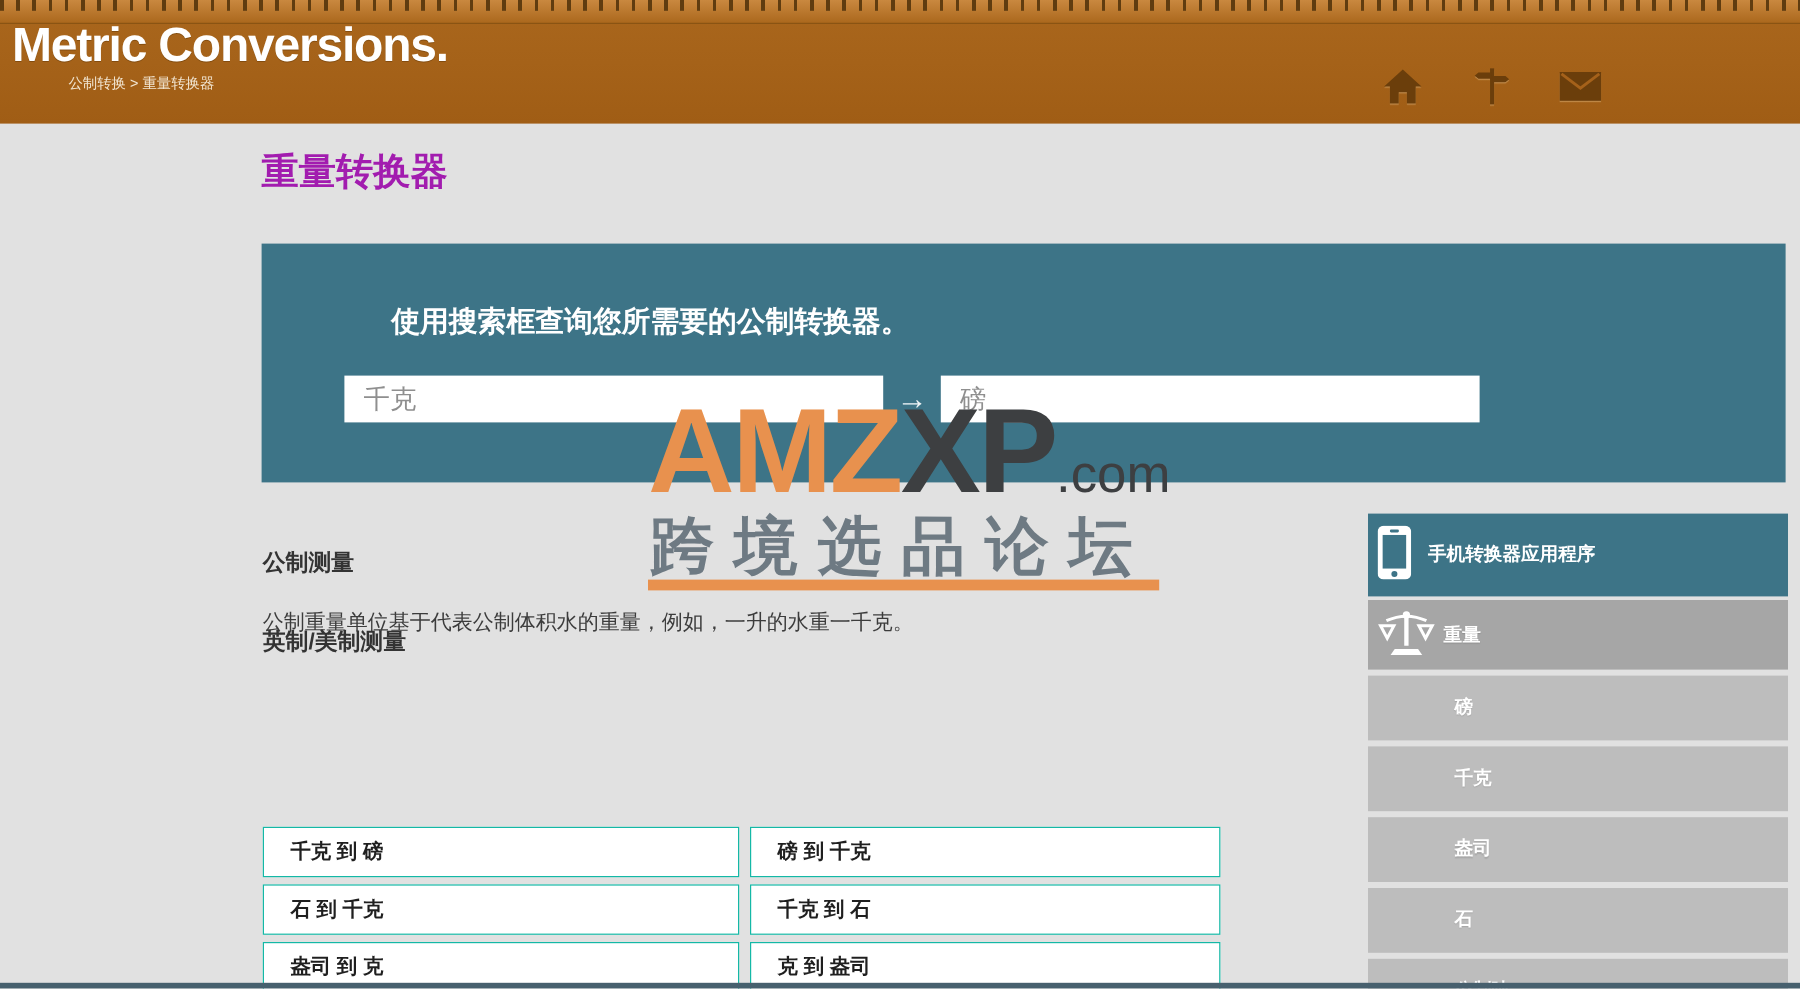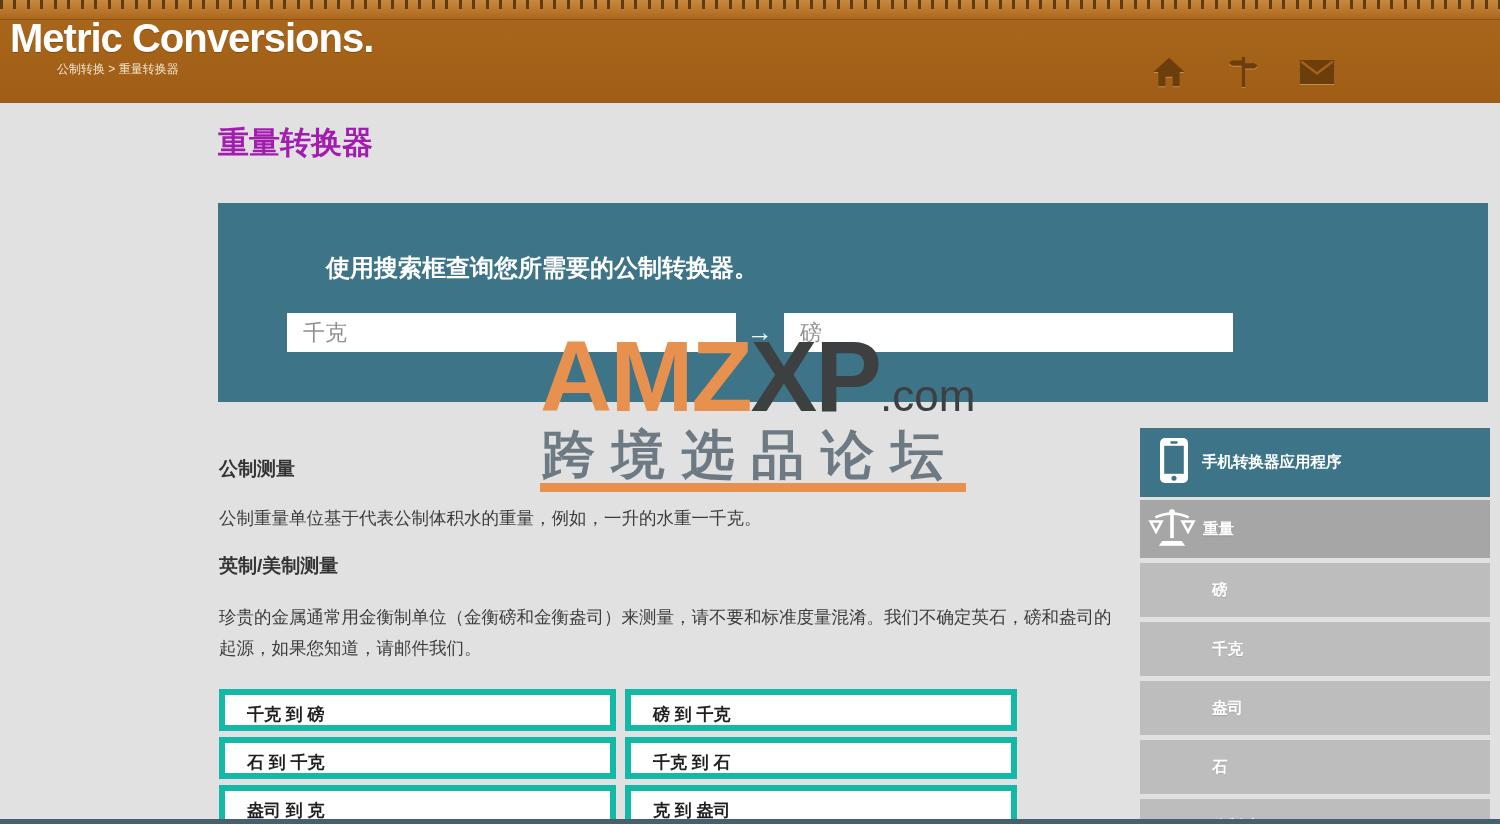--- a/index.html
+++ b/index.html
@@ -45,27 +45,27 @@
   .wm-line2 { position:absolute; left:2px; top:94px; white-space:nowrap; font-size:53px; font-weight:bold;
     color:#6e7a83; letter-spacing:1px; }
   .wm-bar { position:absolute; left:0px; top:157px; width:426px; height:9px; background:#e8914e; }
 
   
   .section-heading { position:absolute; left:219px; font-size:19px; font-weight:bold; color:#333; }
   .section-body { position:absolute; left:219px; font-size:17.5px; color:#3c3c3c; line-height:31px; width:905px; }
 
   .links-grid { position:absolute; left:219px; top:689px; width:798px;
     display:grid; grid-template-columns:397px 392px; column-gap:9px; row-gap:6px; }
-  .link-cell { height:42px; background:#ffffff; border:6px solid #14b8a6; line-height:40px;
+  .link-cell { height:42px; background:#ffffff; border:1px solid #14b8a6; line-height:40px;
     padding-left:22px; font-size:17px; font-weight:600; color:#1f1f1f; cursor:pointer; }
 
   
   .sidebar { position:absolute; left:1140px; top:428px; width:350px; }
   .sb-banner { height:69px; background:#3d7487; display:flex; align-items:center; gap:14px;
-    padding-left:20px; cursor:pointer; }
+    padding-left:8px; cursor:pointer; }
   .sb-banner-label { color:#fff; font-size:15.5px; font-weight:bold; }
   .sb-cat { margin-top:3px; height:58px; background:#a6a6a6; display:flex; align-items:center; gap:6px;
     padding-left:7px; cursor:pointer; }
   .sb-cat-label { color:#fff; font-size:15.5px; font-weight:bold; text-shadow:0 1px 1px rgba(0,0,0,.15); }
   .sb-item { margin-top:5px; height:54px; background:#bdbdbd; line-height:54px; padding-left:72px;
     color:#fff; font-size:15.5px; font-weight:bold; cursor:pointer; text-shadow:0 1px 1px rgba(0,0,0,.12); }
 
   
   .bottom-bar { position:absolute; left:0; top:819px; width:1500px; height:5px; background:#47606e; }
 </style>
@@ -114,22 +114,21 @@
   </div>
 
   <div class="watermark">
     <div class="wm-line1"><span class="wm-amz">AMZ</span><span class="wm-xp">XP</span><span class="wm-tld">.com</span></div>
     <div class="wm-line2">跨 境 选 品 论 坛</div>
     <div class="wm-bar"></div>
   </div>
 
   <div class="section-heading" style="top:456px;">公制测量</div>
   <div class="section-body" style="top:503px;">公制重量单位基于代表公制体积水的重量，例如，一升的水重一千克。</div>
-  <div class="section-heading" style="top:553px;">英制/美制测量</div>
-  <div class="section-body" style="top:602px;">珍贵的金属通常用金衡制单位（金衡磅和金衡盎司）来测量，请不要和标准度量混淆。我们不确定英石，磅和盎司的起源，如果您知道，请邮件我们。</div>
+  <div class="section-heading" style="top:522px;">英制/美制测量</div>
 
   <div class="links-grid">
     <div class="link-cell">千克 到 磅</div>
     <div class="link-cell">磅 到 千克</div>
     <div class="link-cell">石 到 千克</div>
     <div class="link-cell">千克 到 石</div>
     <div class="link-cell">盎司 到 克</div>
     <div class="link-cell">克 到 盎司</div>
   </div>
 

